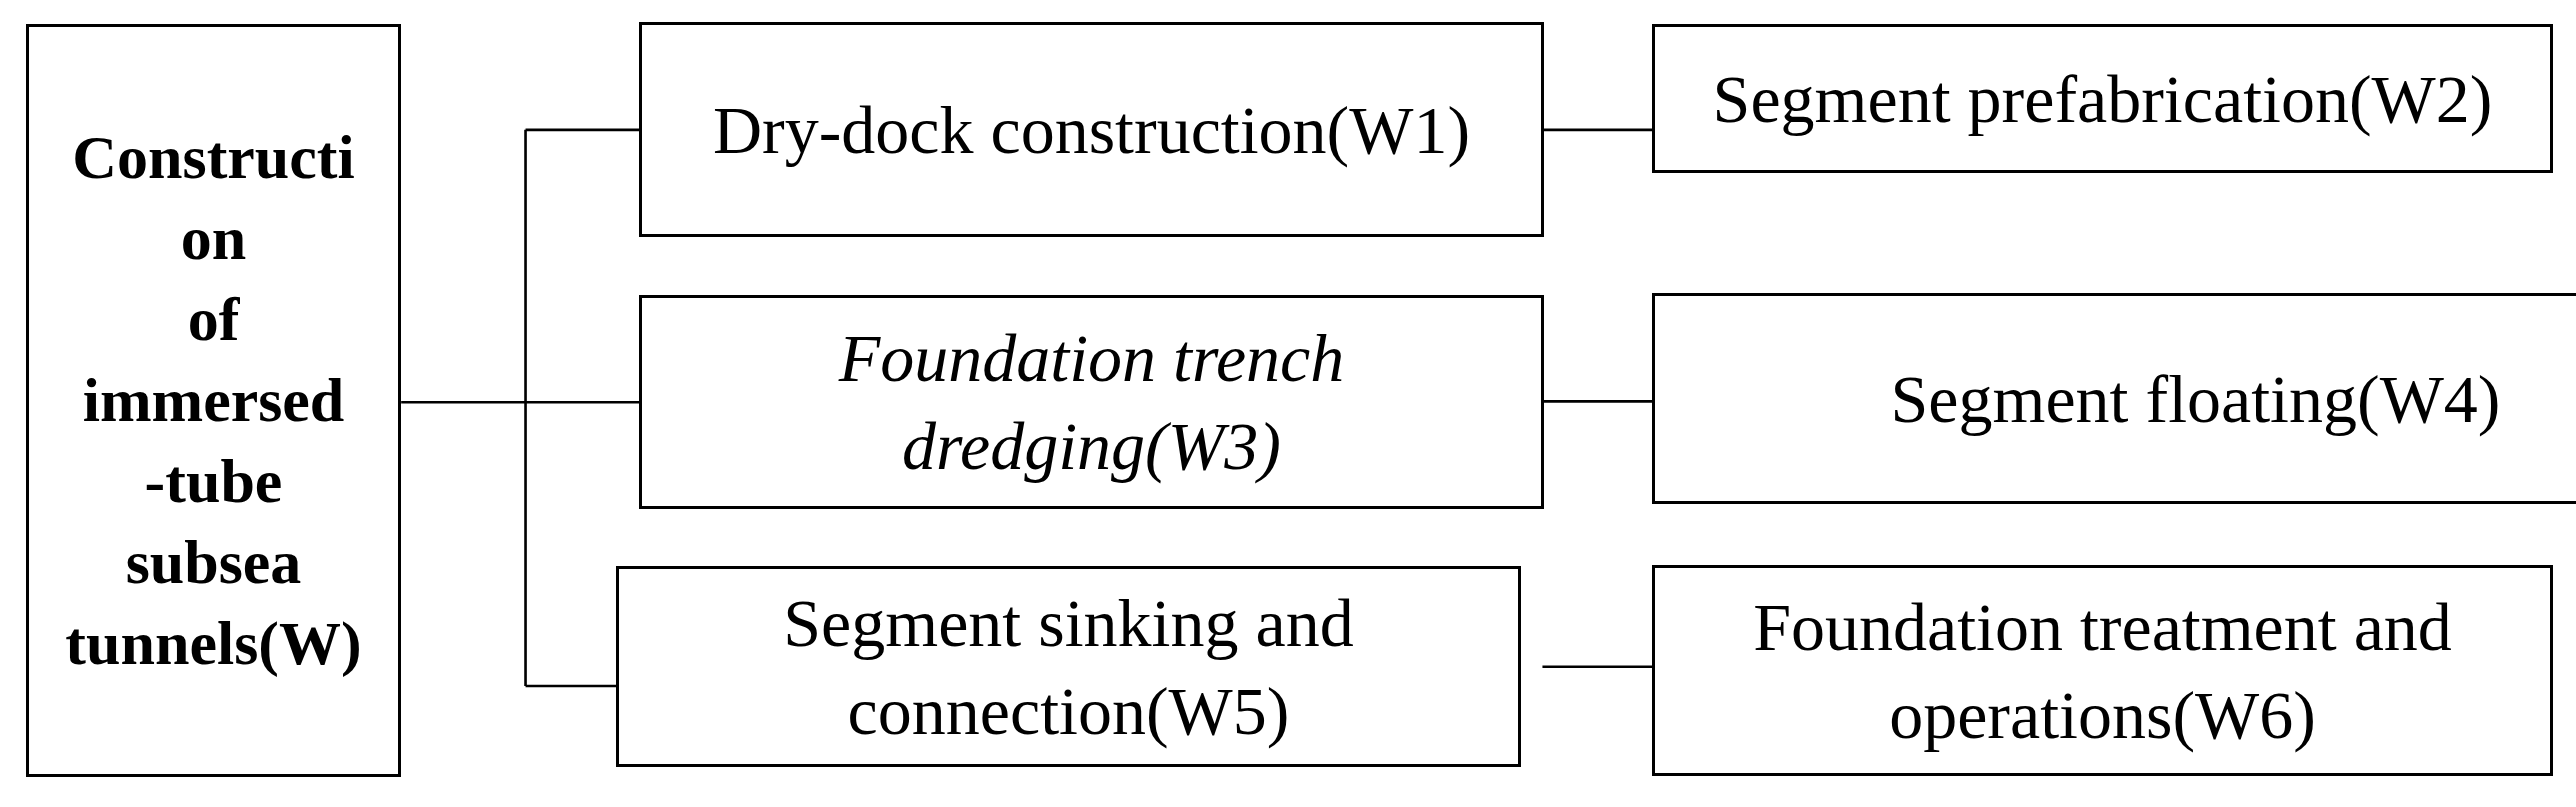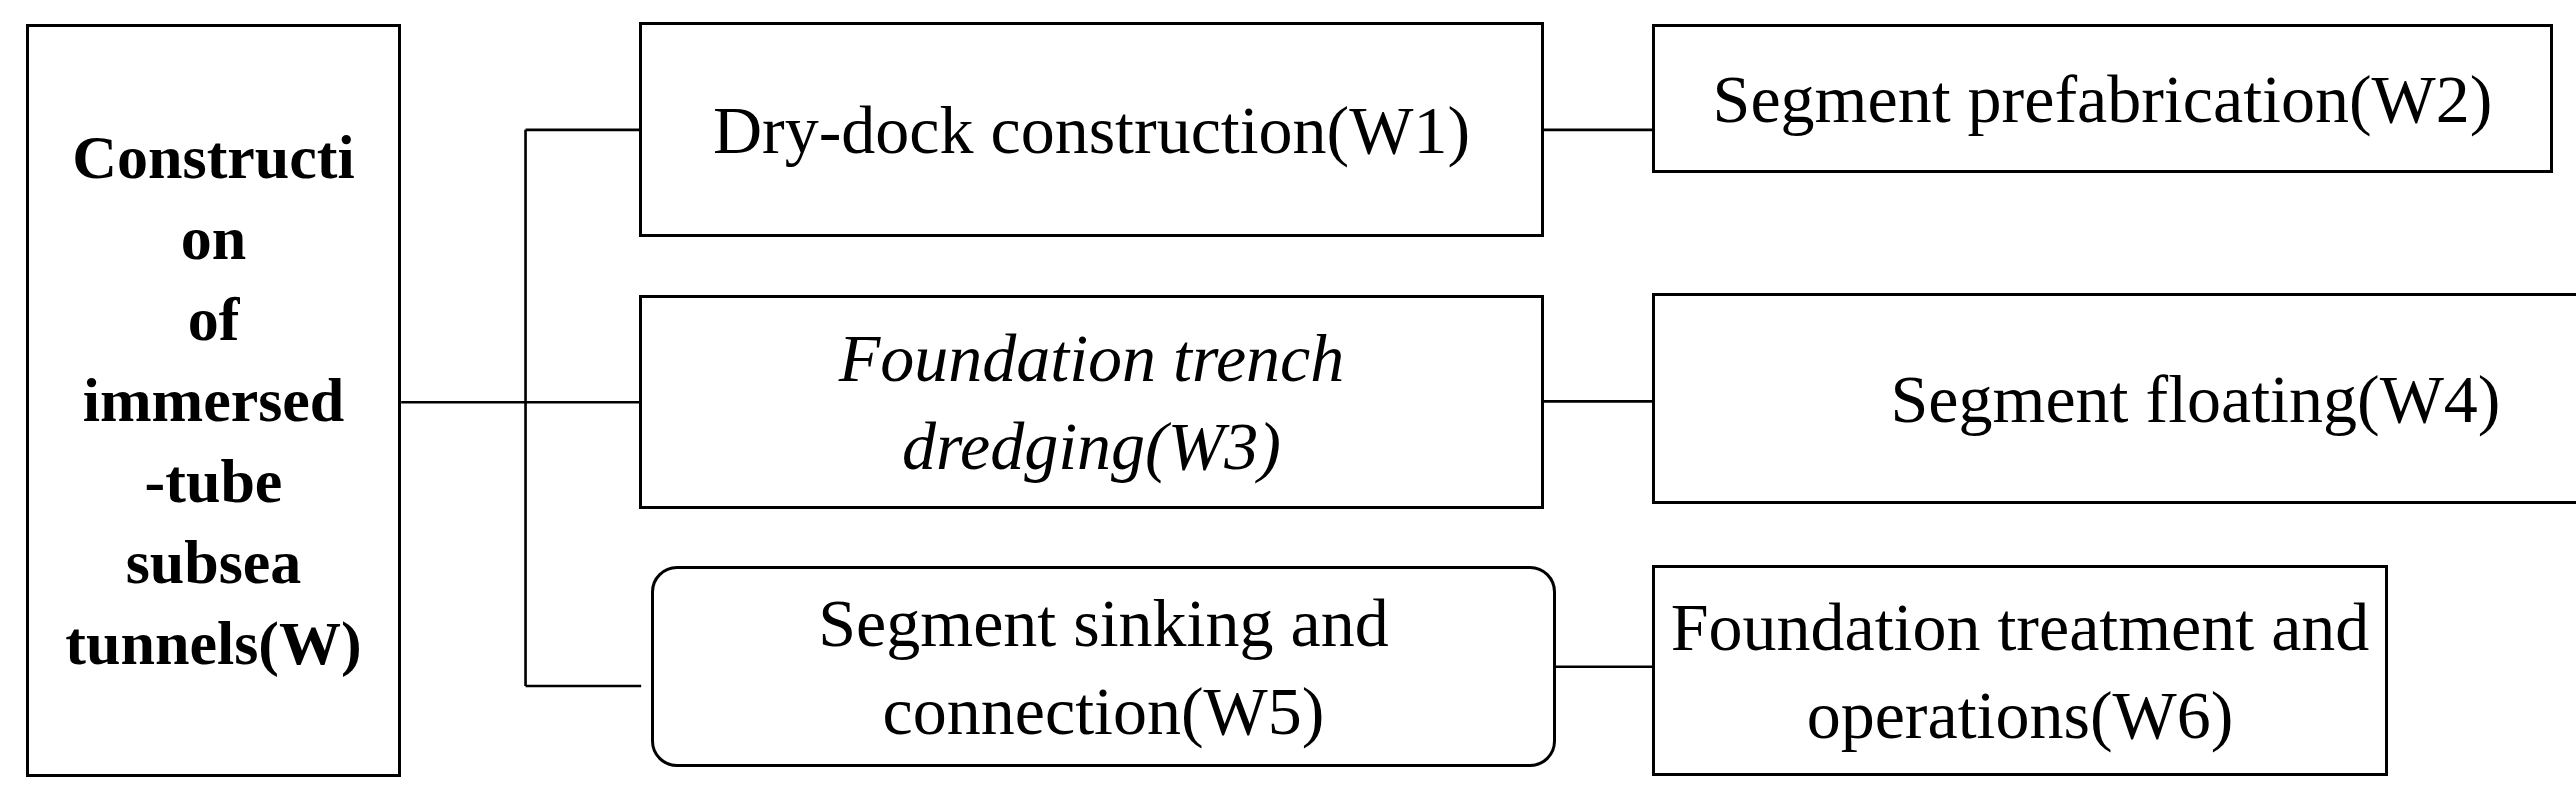--- a/index.html
+++ b/index.html
@@ -41,22 +41,22 @@
     line-height: 81px;
   }
   .node-proc {
     font-size: 68px;
     line-height: 88px;
   }
   .node-w1 { left: 639px;  top: 22px;  width: 905px; height: 215px; }
   .node-w2 { left: 1652px; top: 24px;  width: 901px; height: 149px; }
   .node-w3 { left: 639px;  top: 295px; width: 905px; height: 214px; font-style: italic; }
   .node-w4 { left: 1652px; top: 293px; width: 1087px; height: 211px; }
-  .node-w5 { left: 651px;  top: 566px; width: 905px; height: 201px; border-radius: 26px; }
-  .node-w6 { left: 1652px; top: 565px; width: 736px; height: 211px; }
+  .node-w5 { left: 616px;  top: 566px; width: 905px; height: 201px; }
+  .node-w6 { left: 1652px; top: 565px; width: 901px; height: 211px; }
   .line-text { display: block; }
 </style>
 </head>
 <body>
 
 <div class="canvas">
 
   <svg class="wires" width="2576" height="808" viewBox="0 0 2941 922">
     <line x1="458" y1="459" x2="732" y2="459" stroke-width="3" stroke="#000000"></line>
     <line x1="600" y1="148" x2="600" y2="783" stroke-width="3" stroke="#000000"></line>

